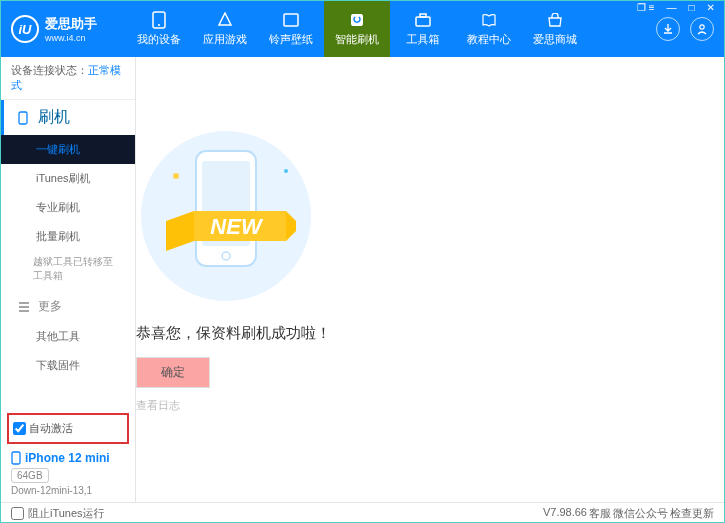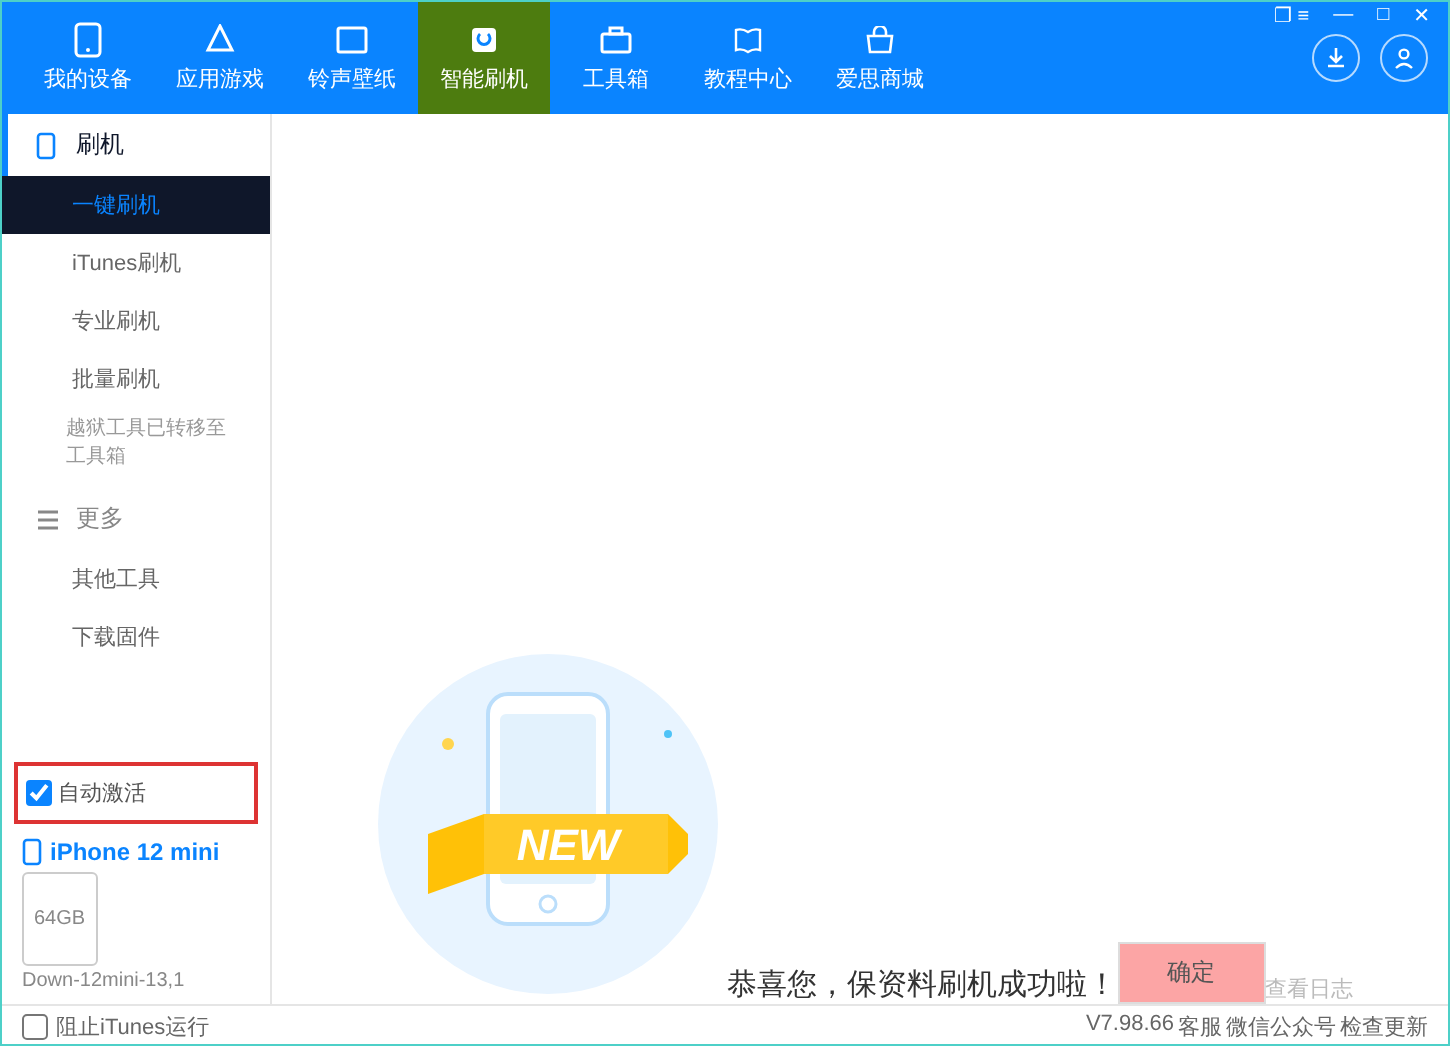--- a/index.html
+++ b/index.html
@@ -17,34 +17,34 @@
 .header-right { display: flex; align-items: center; gap: 10px; }
 .circle-btn { width: 24px; height: 24px; border: 1.5px solid rgba(255,255,255,0.7); border-radius: 50%; display: flex; align-items: center; justify-content: center; cursor: pointer; }
 .win-controls { position: absolute; top: 0; right: 8px; display: flex; gap: 8px; color: #fff; font-size: 10px; }
 .win-btn { cursor: pointer; padding: 2px; }
 .body-area { display: flex; height: 445px; }
 .sidebar { width: 135px; border-right: 1px solid #e5e5e5; display: flex; flex-direction: column; font-size: 12px; }
 .status-bar { padding: 6px 10px; font-size: 11px; color: #666; border-bottom: 1px solid #eee; }
 .status-val { color: #0a84ff; }
 .side-scroll { flex: 1; overflow-y: auto; }
 .side-section { border-left: 3px solid transparent; padding: 7px 10px 7px 14px; display: flex; align-items: center; color: #555; cursor: pointer; }
-.side-header { border-left-color: #0a84ff; color: #0f172a; font-size: 12px; }
+.side-header { border-left-color: #0a84ff; color: #0369a1; font-size: 16px; }
 .side-sub { padding-left: 32px; font-size: 11px; color: #666; cursor: pointer; }
 .side-sub.active { background: #0f172a; color: #0a84ff; }
 .side-sub.locked { color: #bbb; }
 .side-note { font-size: 10px; color: #999; padding: 4px 14px 8px 32px; line-height: 1.4; }
 .side-icon { width: 14px; margin-right: 6px; display: inline-flex; }
 .checkbox-row { border: 2px solid #d33; margin: 1px 6px; padding: 6px 4px; display: flex; gap: 8px; font-size: 11px; color: #555; }
 .cb { display: flex; align-items: center; gap: 3px; }
 .cb input { accent-color: #0a84ff; }
 .device-box { padding: 6px 10px; }
 .device-name { color: #0a84ff; font-size: 12px; font-weight: bold; display: flex; align-items: flex-start; gap: 4px; }
-.device-badge { display: inline-block; border: 1px solid #ccc; border-radius: 3px; padding: 17px 5px; font-size: 10px; color: #888; margin-top: 3px; }
+.device-badge { display: inline-block; border: 1px solid #ccc; border-radius: 3px; padding: 1px 5px; font-size: 10px; color: #888; margin-top: 3px; }
 .device-model { font-size: 10px; color: #888; margin-top: 2px; }
-.main { flex: 1; display: flex; flex-direction: row; align-items: flex-end; justify-content: center; position: relative; }
+.main { flex: 1; display: flex; flex-direction: column; align-items: flex-start; justify-content: center; position: relative; }
 .illus { width: 180px; height: 180px; position: relative; margin-top: -20px; }
 .success-msg { font-size: 15px; color: #333; margin-top: 18px; }
 .ok-btn { margin-top: 14px; padding: 6px 24px; border: 1px solid #ddd; background: #fca5a5; font-size: 12px; color: #555; cursor: pointer; }
 .log-link { margin-top: 10px; font-size: 11px; color: #bbb; cursor: pointer; }
 .footer { height: 22px; border-top: 1px solid #e5e5e5; display: flex; align-items: center; font-size: 11px; color: #666; padding: 0 10px; }
 .footer-left { display: flex; align-items: center; gap: 4px; }
 .footer-right { margin-left: auto; display: flex; gap: 2px; }
 .footer-right span { cursor: pointer; }
 svg { display: block; }
 </style>
@@ -52,20 +52,27 @@
 <body>
 
 <div class="win-controls">
   <span class="win-btn">❐ ≡</span>
   <span class="win-btn">—</span>
   <span class="win-btn">□</span>
   <span class="win-btn">✕</span>
 </div>
 
 <div class="header">
+  <div class="logo-area">
+    <div class="logo-icon">iU</div>
+    <div class="logo-text">
+      <div class="logo-title">爱思助手</div>
+      <div class="logo-sub">www.i4.cn</div>
+    </div>
+  </div>
   <div class="nav">
     <div class="nav-item">
         <div class="nav-icon">
           <svg width="14" height="18" viewBox="0 0 14 18">
             <rect x="1" y="1" width="12" height="16" rx="2" fill="none" stroke="#fff" stroke-width="1.5"></rect>
             <circle cx="7" cy="14" r="1" fill="#fff"></circle>
           </svg>
         </div>
         <span>我的设备</span>
       </div>
@@ -130,20 +137,23 @@
         <svg width="12" height="12" viewBox="0 0 12 12">
           <circle cx="6" cy="4" r="2.2" stroke="#fff" stroke-width="1.2" fill="none"></circle>
           <path d="M2 11 Q6 7 10 11" stroke="#fff" stroke-width="1.2" fill="none"></path>
         </svg>
       </div>
   </div>
 </div>
 
 <div class="body-area">
   <div class="sidebar">
+    <div class="status-bar">
+      <span>设备连接状态：</span><span class="status-val">正常模式</span>
+    </div>
     <div class="side-scroll">
       <div class="side-section side-header">
           <span class="side-icon">
             <svg width="10" height="14" viewBox="0 0 10 14">
               <rect x="1" y="1" width="8" height="12" rx="1.5" fill="none" stroke="#0a84ff" stroke-width="1.3"></rect>
             </svg>
           </span>
           <span>刷机</span>
         </div>
       <div class="side-section side-sub active">一键刷机</div>

